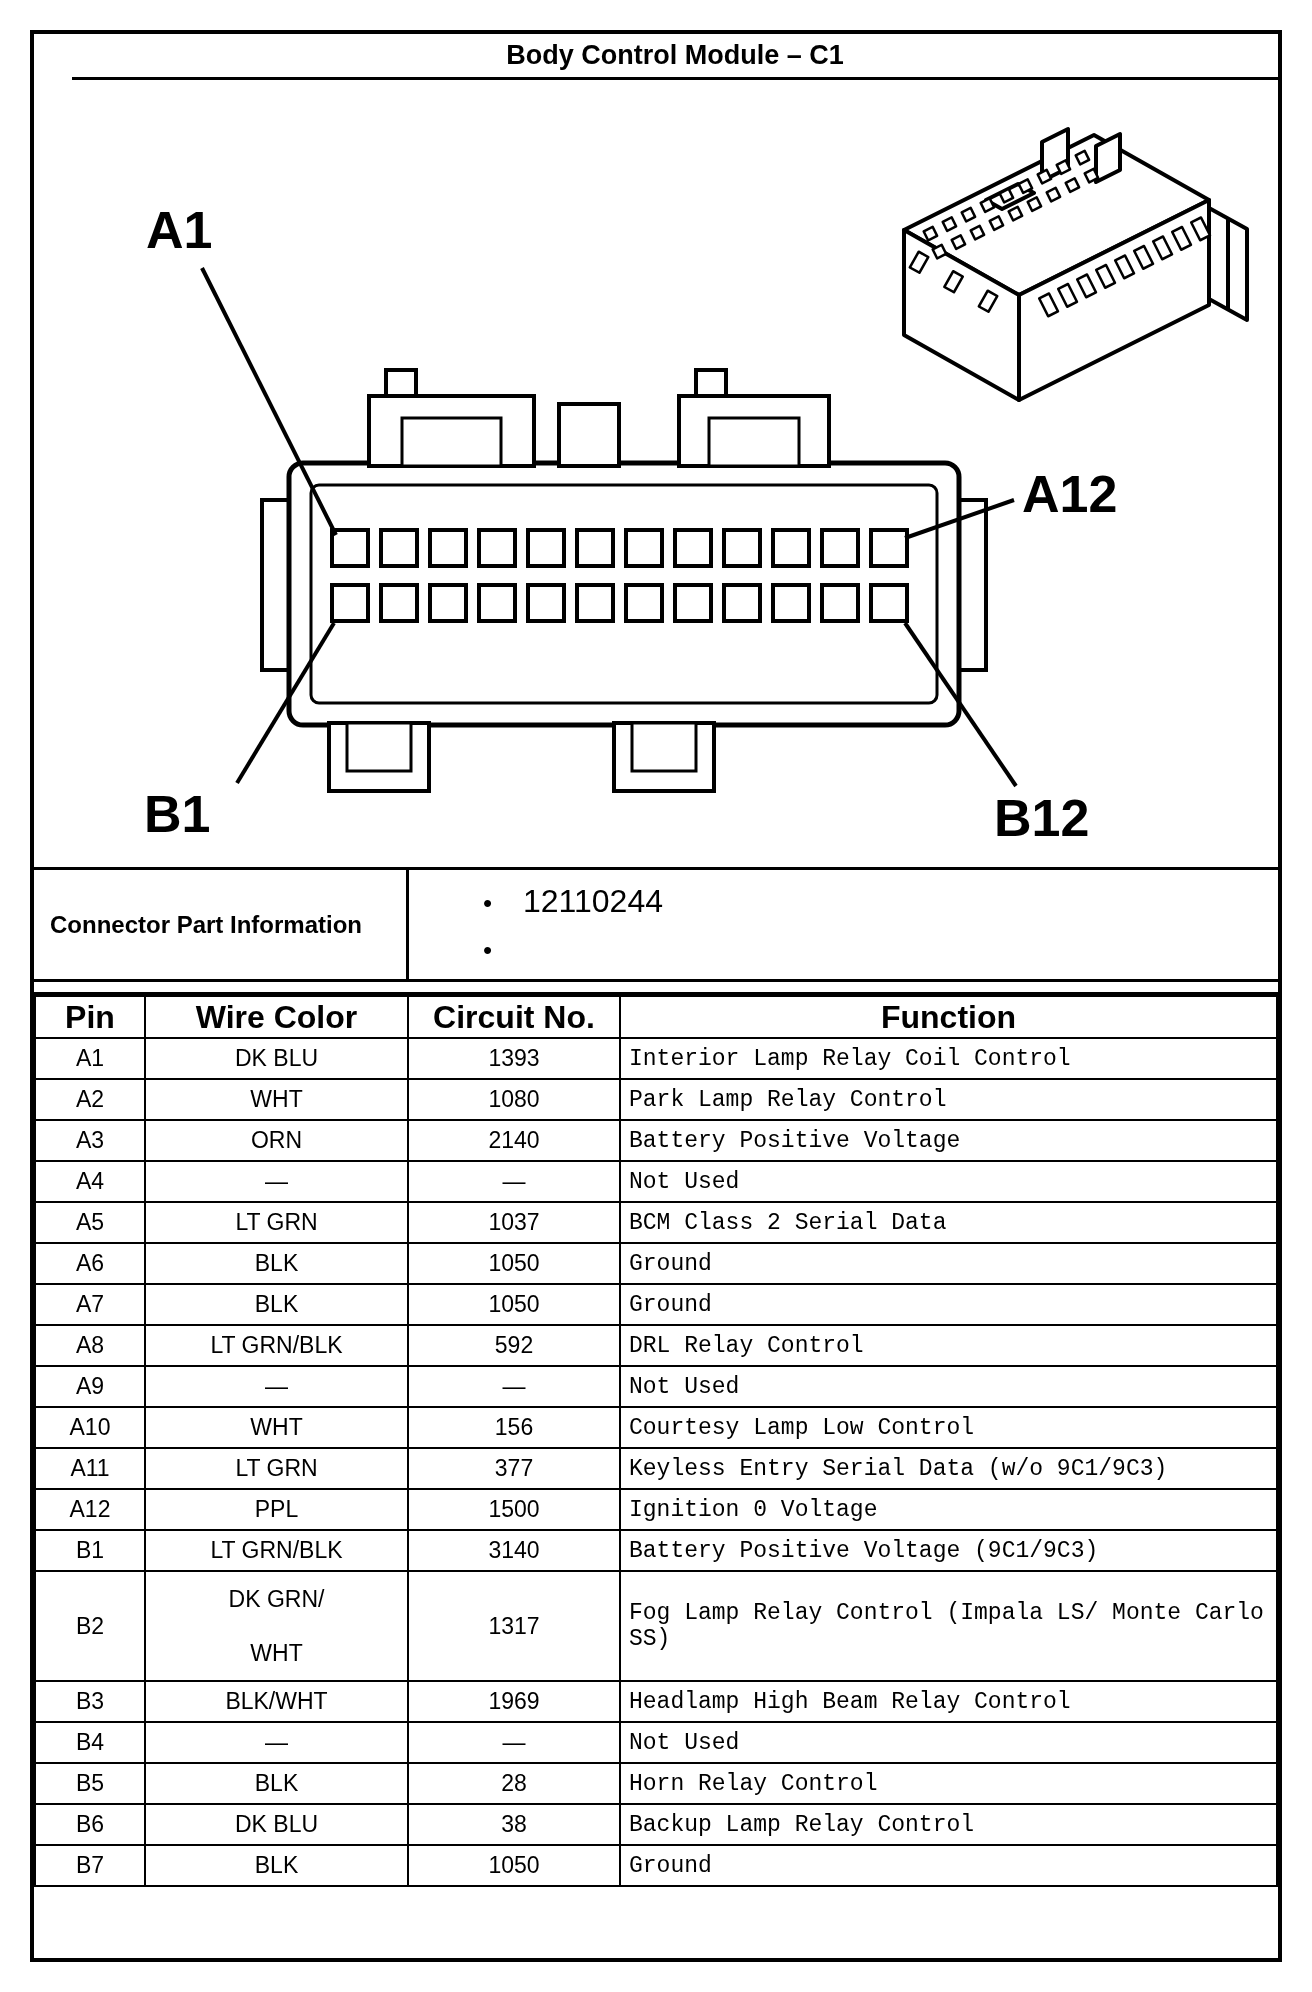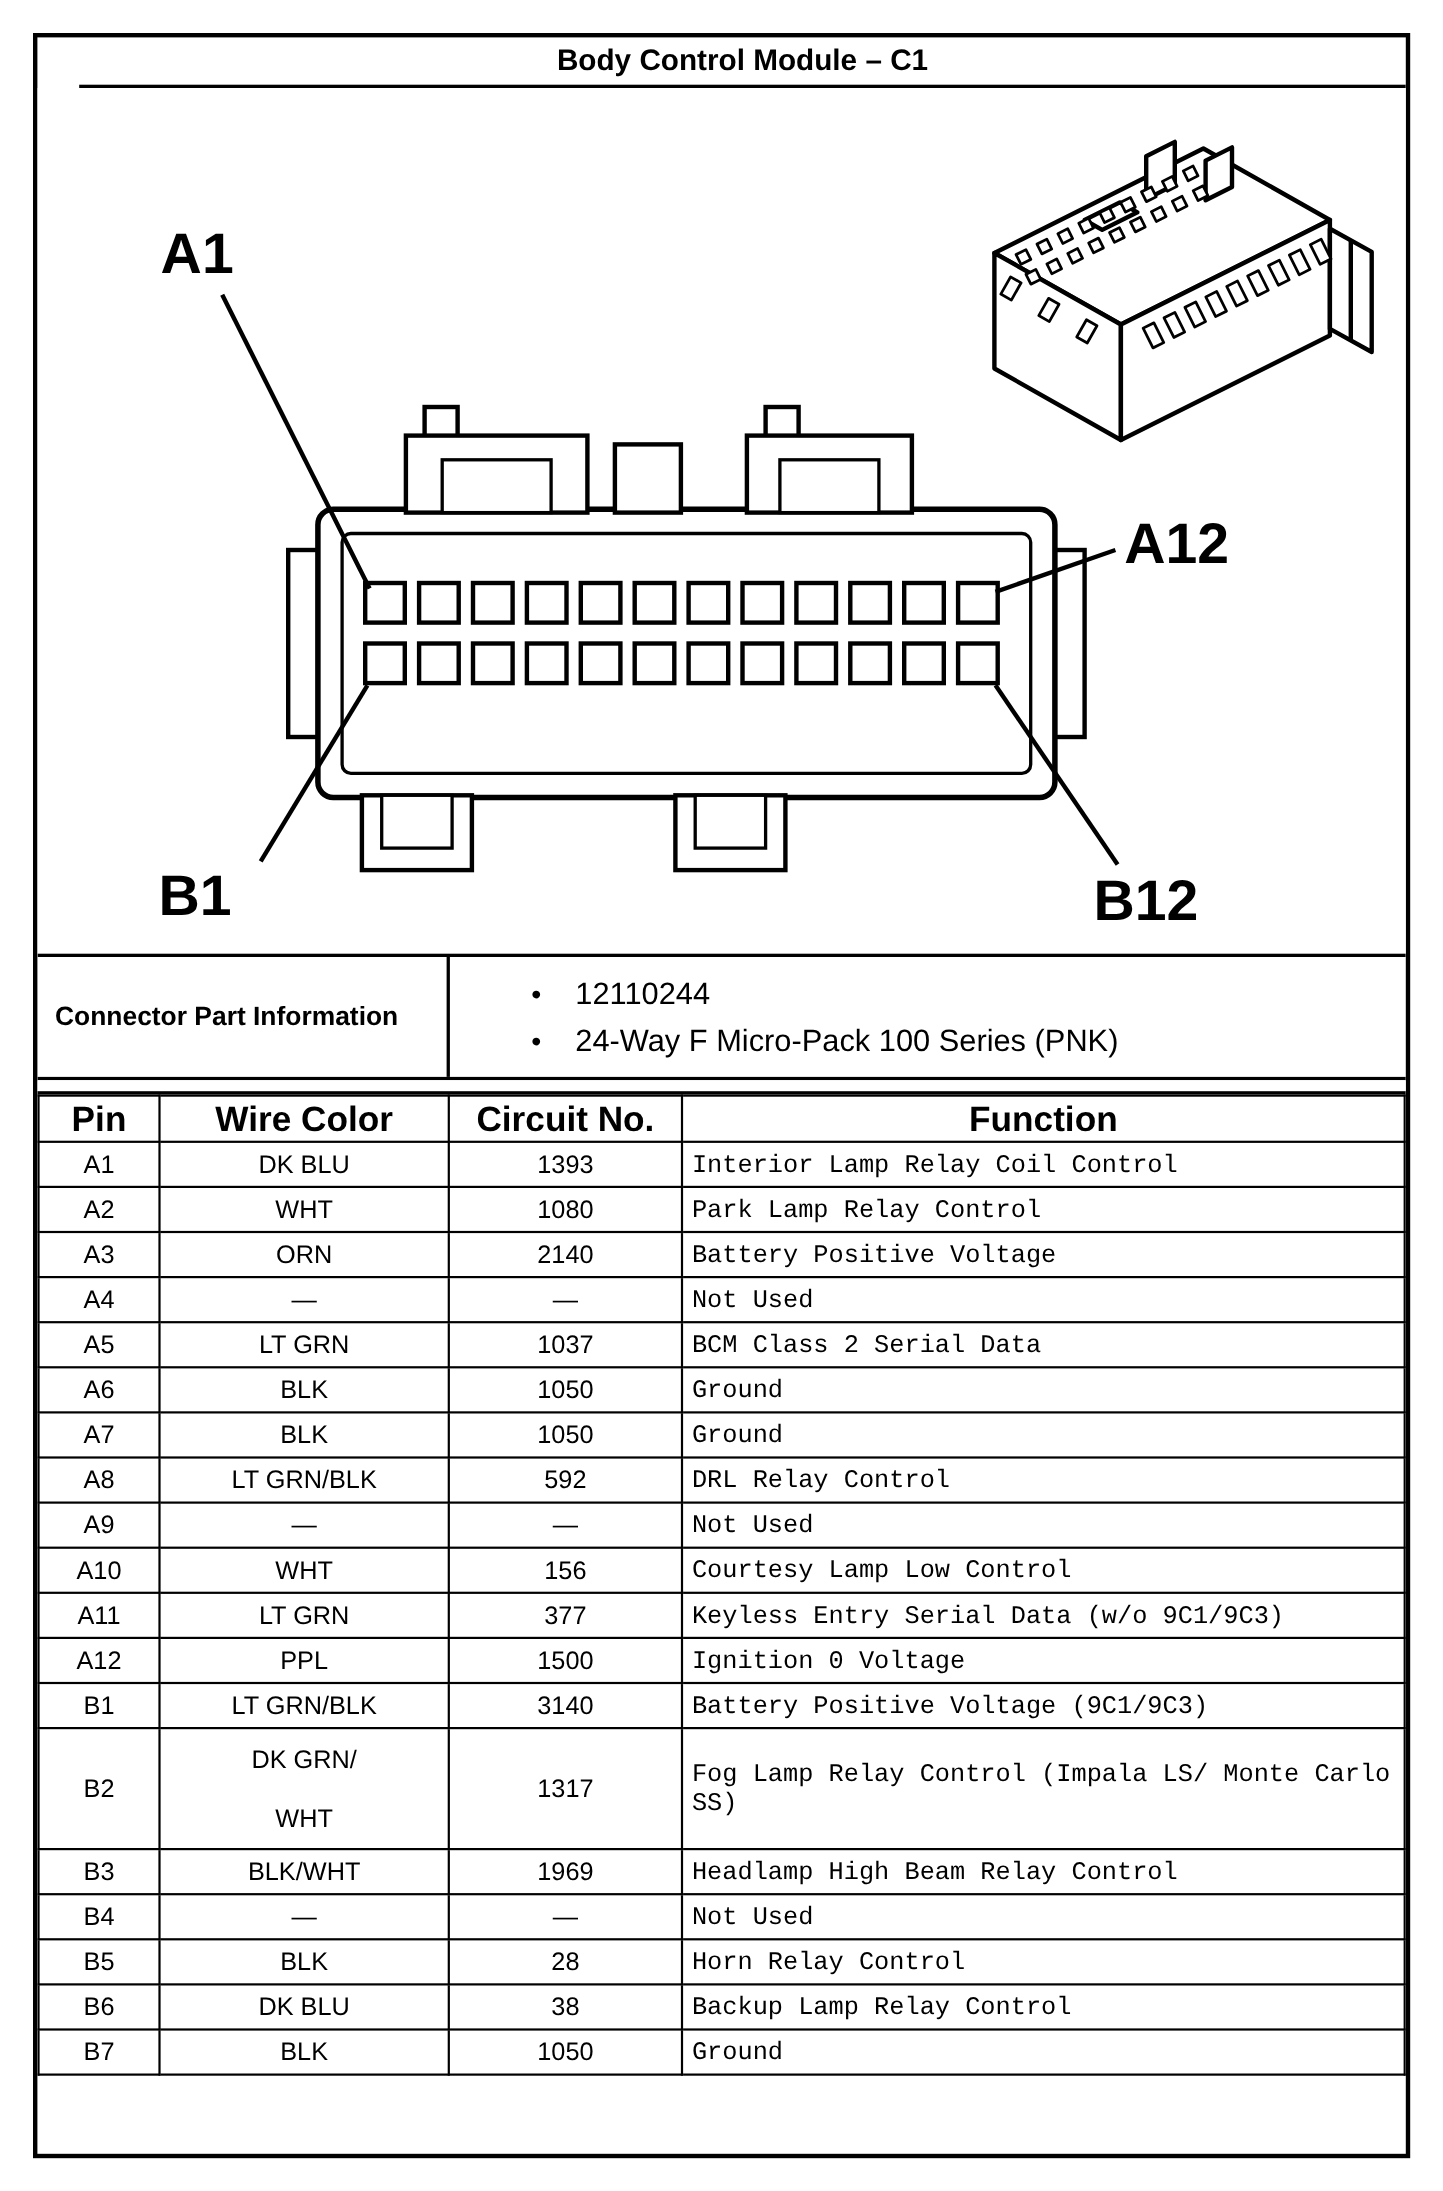--- a/index.html
+++ b/index.html
@@ -24,21 +24,21 @@
   .diagram-svg { display: block; width: 1244px; height: 790px; }
   .diagram-svg text { font-weight: bold; font-size: 52px; fill: #000; font-family: "Liberation Sans", sans-serif; }
   .info-section { height: 112px; border-bottom: 3px solid #000; display: flex; gap: 16px; }
   .info-label {
     width: 375px; border-right: 3px solid #000;
     display: flex; align-items: center; padding-left: 16px;
     font-weight: bold; font-size: 24px;
   }
   .info-bullets {
     flex: 1; display: flex; flex-direction: column; justify-content: center;
-    gap: 10px; padding-left: 58px; font-size: 28px;
+    gap: 10px; padding-left: 58px; font-size: 32px;
   }
   .bullet-line { display: flex; align-items: center; }
   .bullet { width: 40px; }
   .bullet::before { content: "\2022"; font-size: 26px; }
   .gap-strip { height: 10px; background: #fff; }
   .table-wrap { flex: 1; border-top: 3px solid #000; }
   table { width: 100%; border-collapse: collapse; }
   th, td {
     border: 2px solid #000; font-size: 23px;
     text-align: center; vertical-align: middle; padding: 0 6px;
@@ -172,21 +172,20 @@
 
   <div class="info-section">
     <div class="info-label">Connector Part Information</div>
     <div class="info-bullets">
       <div class="bullet-line">
         <span class="bullet"></span>
         <span>12110244</span>
       </div>
       <div class="bullet-line">
         <span class="bullet"></span>
-        <span>24-Way F Micro-Pack 100 Series (PNK)</span>
       </div>
     </div>
   </div>
 
   <div class="gap-strip"></div>
 
   <div class="table-wrap">
     <table>
       <colgroup>
         <col style="width:110px">

